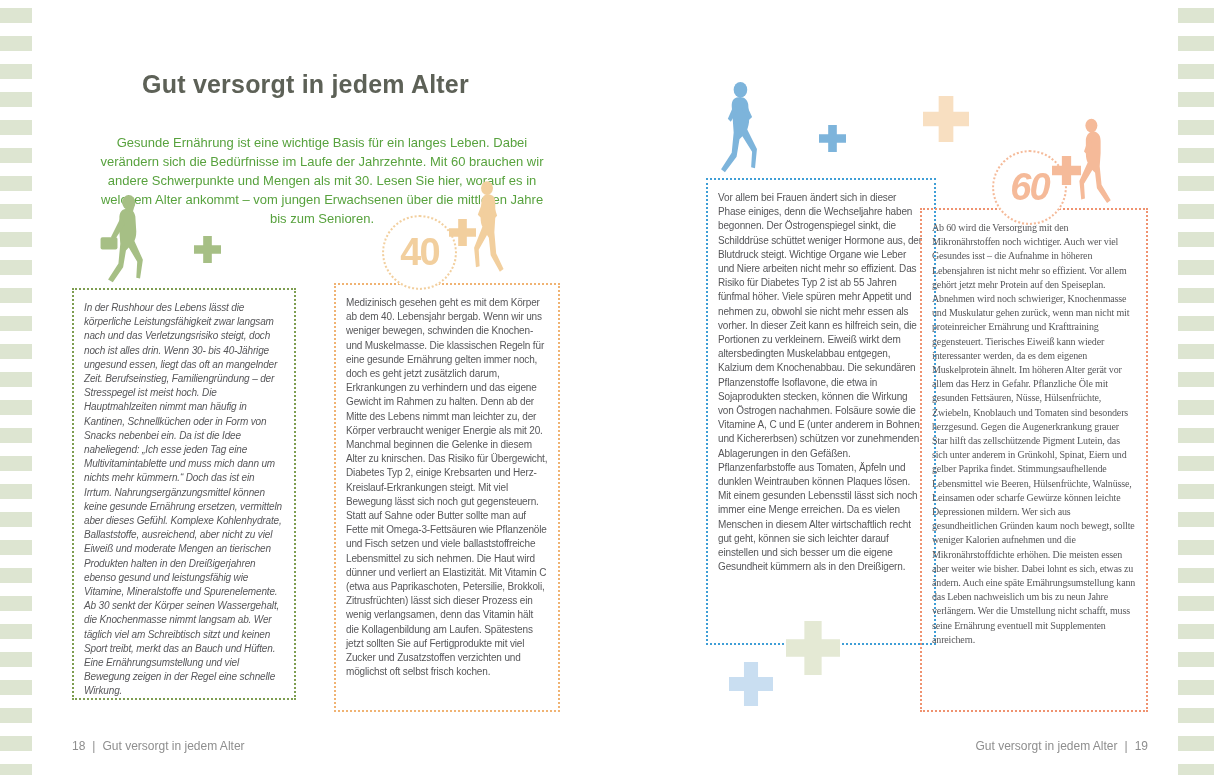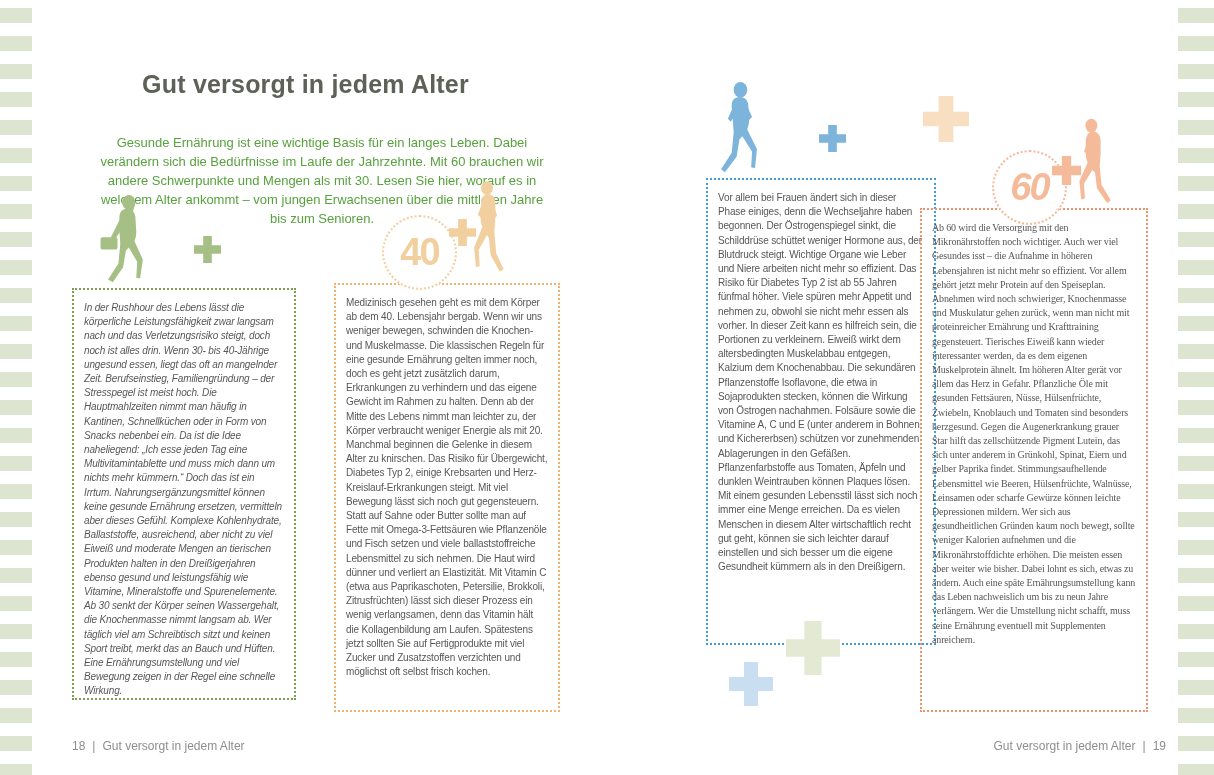--- a/index.html
+++ b/index.html
@@ -51,21 +51,21 @@
   .figure.flip{transform:scaleX(-1);}
   .fig30{left:86px;top:194px;width:78px;height:94px;}  .fig30 *{fill:var(--green);}
   .fig40{left:464px;top:176px;width:46px;height:106px;}.fig40 *{fill:var(--tan);}
   .fig50{left:712px;top:82px;width:54px;height:97px;}  .fig50 *{fill:var(--blue);}
   .fig60{left:1072px;top:115px;width:48px;height:95px;}.fig60 *{fill:var(--salmon);}
 
   
   .footer{position:absolute;top:739px;font-size:12px;color:var(--footer);}
   .footer .div{padding:0 7px;color:var(--footer);}
   .footer-left{left:72px;}
-  .footer-right{right:48px;text-align:right;}
+  .footer-right{right:66px;text-align:right;}
 </style>
 </head>
 <body>
 
 <div class="page">
 
   <div class="stripes left"></div>
   <div class="stripes right"></div>
 
   <h1 class="title">Gut versorgt in jedem Alter</h1>

